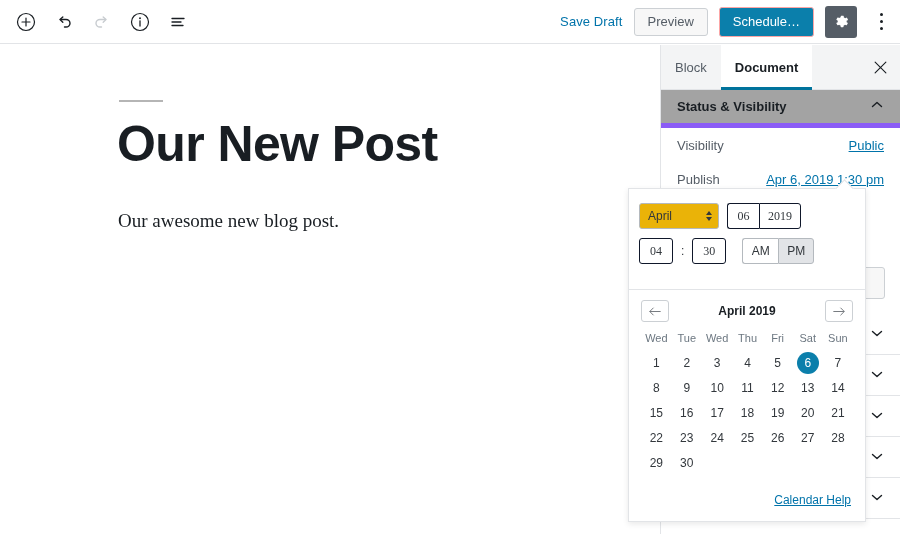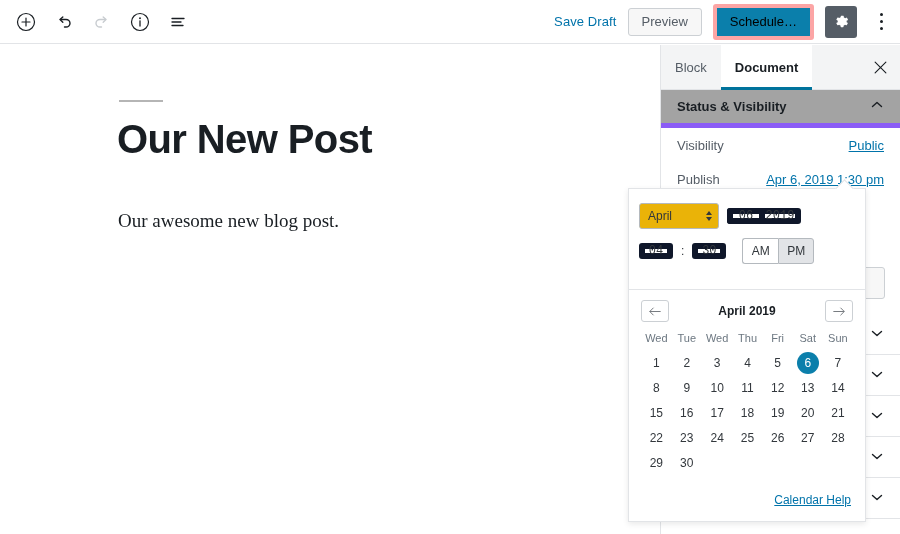--- a/index.html
+++ b/index.html
@@ -43,23 +43,23 @@
     font-size: 13px; color: #555d66;
     background: #f7f7f7;
     border: 1px solid #ccd0d4;
     border-radius: 3px;
     padding: 6px 13px 7px;
     cursor: pointer;
     line-height: 1;
     font-family: "Liberation Sans", sans-serif;
   }
   .btn-schedule {
-    font-size: 13px; color: #000000;
+    font-size: 13px; color: #ffffff;
     background: #0b7fab;
-    border: 4px solid #fca5a5;
+    border: 1px solid #fca5a5;
     border-radius: 3px;
     padding: 7px 13px 8px;
     cursor: pointer;
     line-height: 1;
     font-family: "Liberation Sans", sans-serif;
   }
   .btn-gear {
     width: 32px; height: 32px; border-radius: 3px;
     background: #555d66; border: none;
     display: flex; align-items: center; justify-content: center;
@@ -76,21 +76,21 @@
   .canvas {
     position: absolute; top: 45px; left: 0; width: 660px; height: 489px;
     background: #ffffff; overflow: hidden;
   }
   .title-rule {
     position: absolute; left: 119px; top: 55px;
     width: 44px; height: 2px; background: #b5b5b5;
   }
   .post-title {
     position: absolute; left: 117px; top: 72px;
-    font-size: 40px; font-weight: bold; color: #191e23;
+    font-size: 50px; font-weight: bold; color: #191e23;
     letter-spacing: -0.6px; line-height: 1.1;
     font-family: "Liberation Sans", sans-serif;
     white-space: nowrap;
   }
   .post-body {
     position: absolute; left: 118px; top: 162px;
     font-size: 19px; color: #191e23;
     font-family: "Liberation Serif", serif;
     line-height: 1.5;
   }
@@ -194,25 +194,25 @@
   .sel-arrows {
     position: absolute; right: 6px; top: 50%; transform: translateY(-50%);
     display: flex; flex-direction: column; line-height: 0;
   }
   .tri { width: 0; height: 0; border-left: 3.5px solid transparent; border-right: 3.5px solid transparent;}
   .tri.up { border-bottom: 4.5px solid #32373c; margin-bottom: 2px; }
   .tri.down { border-top: 4.5px solid #32373c; }
 
   .dy-group { display: flex; }
   .fld {
-    height: 16px; box-sizing: border-box;
-    border: 6px solid #0f172a; background: #fff;
+    height: 26px; box-sizing: border-box;
+    border: 1px solid #0f172a; background: #fff;
     display: flex; align-items: center; justify-content: center;
     font-size: 12px; color: #32373c;
-    font-family: Liberation Mono, monospace;
+    font-family: Liberation Serif, serif;
   }
   .fld.day { width: 32px; border-radius: 3px 0 0 3px; border-right: none; }
   .fld.year { width: 42px; border-radius: 0 3px 3px 0; }
   .fld.hh, .fld.mm { width: 34px; border-radius: 3px; }
   .colon { font-size: 12px; color: #32373c; }
 
   .ampm { display: flex; margin-left: 8px; border-radius: 11px; }
   .ampm-btn {
     width: 36px; height: 26px; box-sizing: border-box;
     border: 1px solid #b4b9be; background: #fff;

